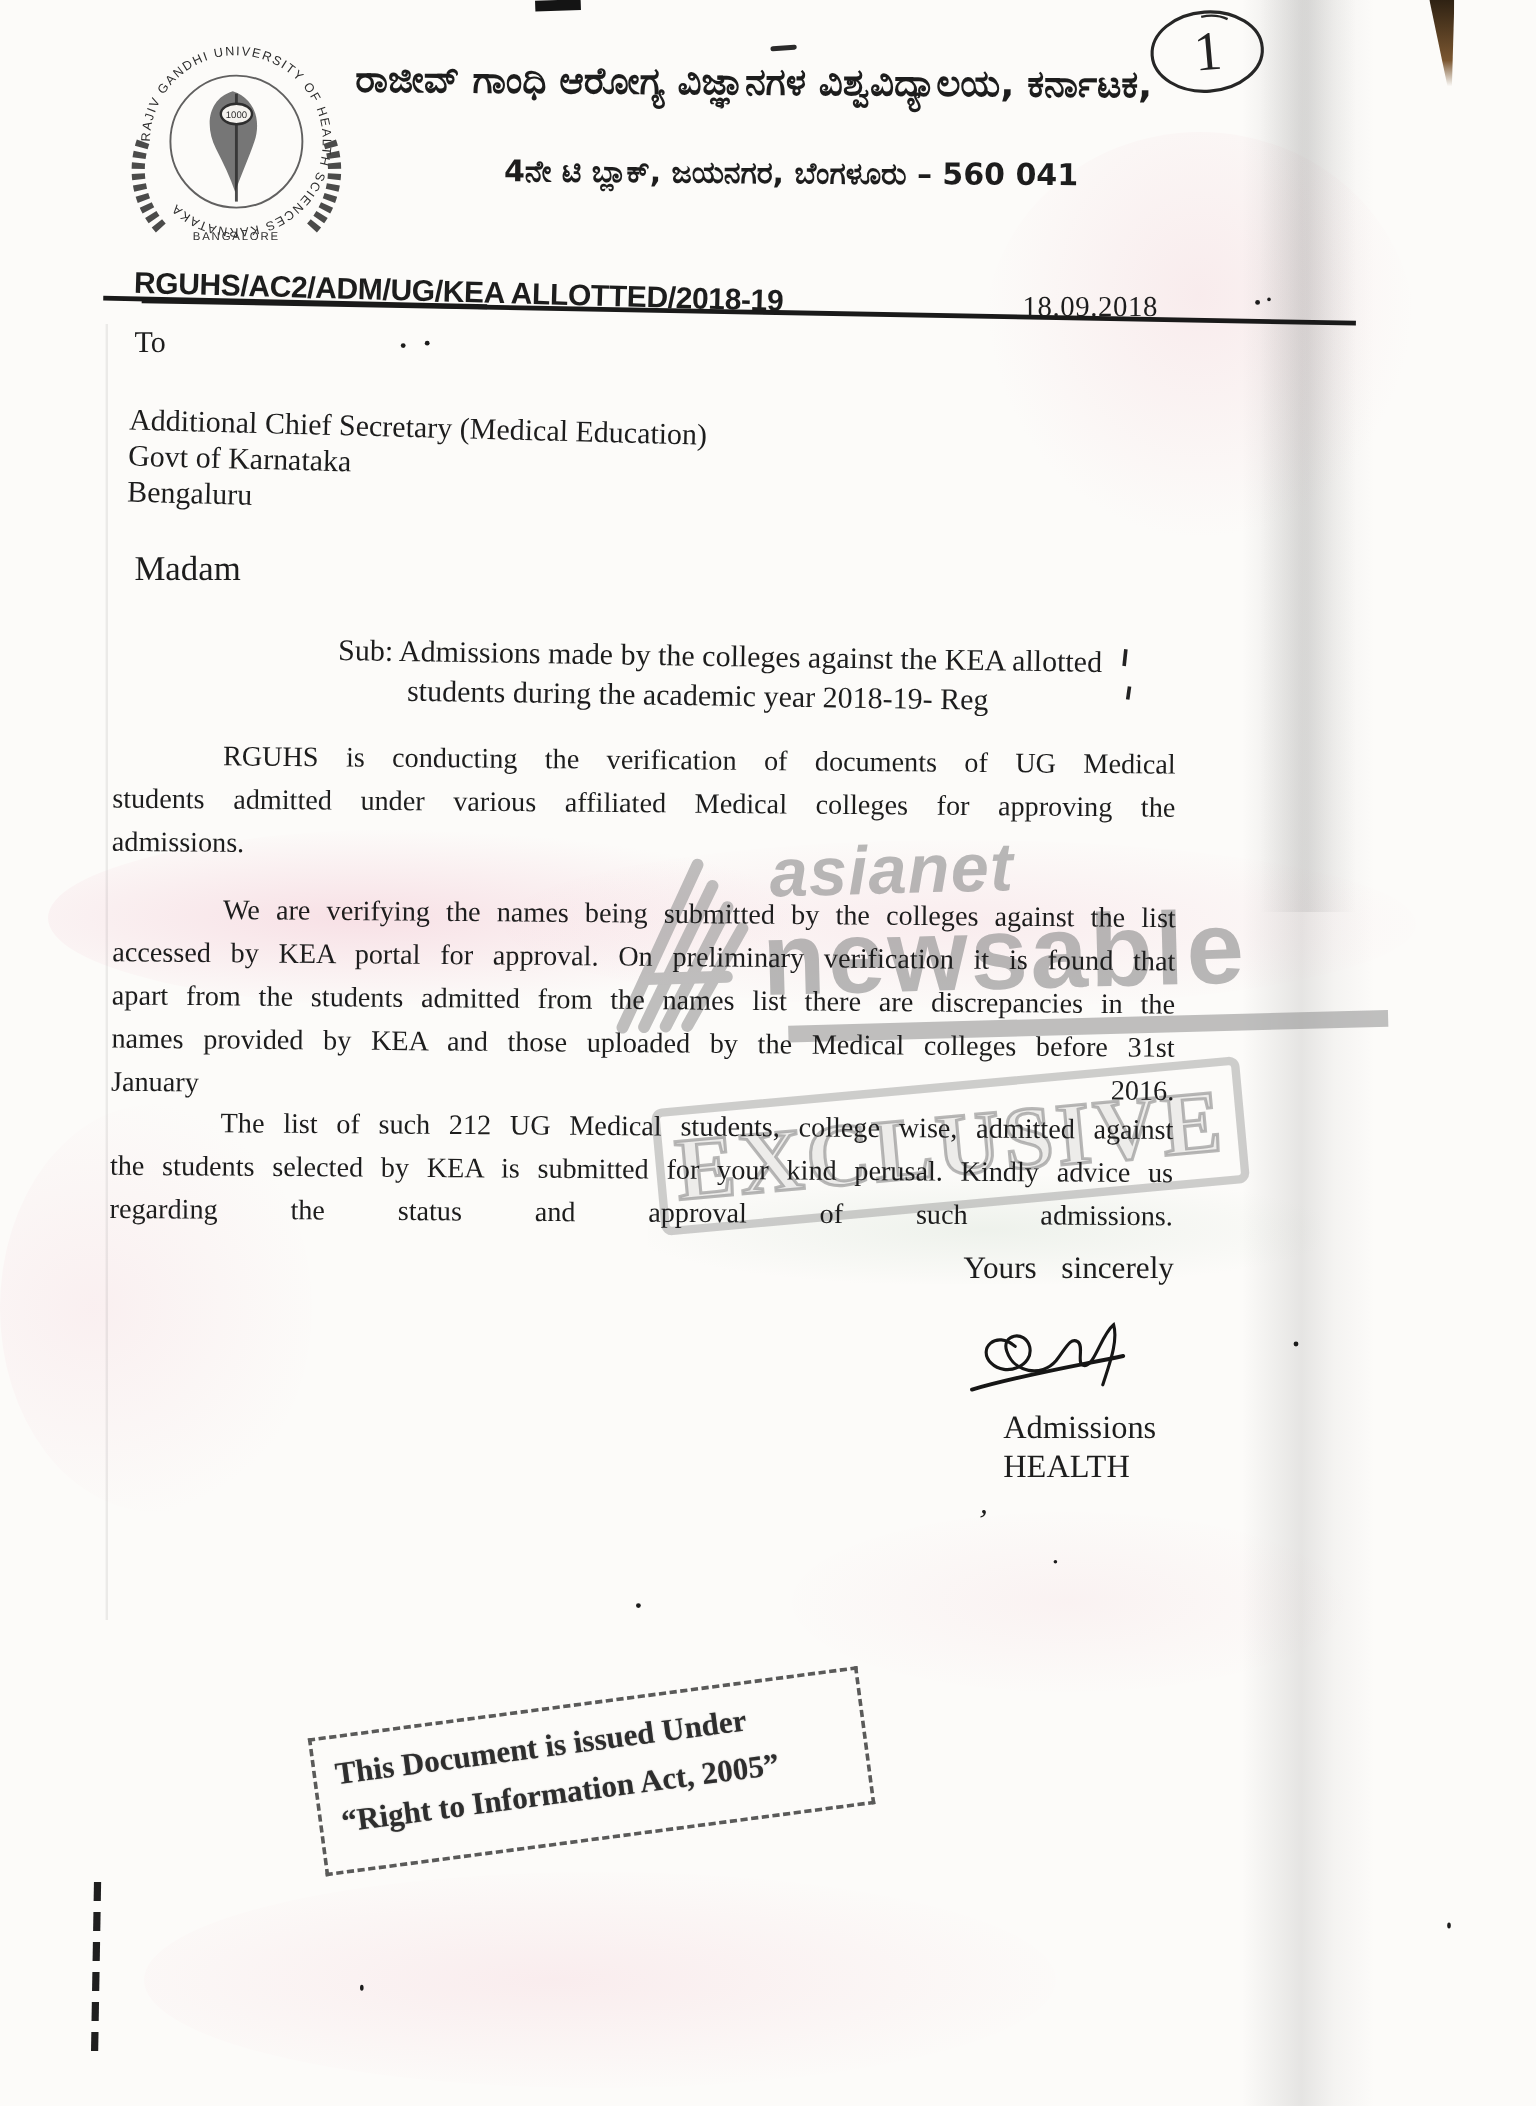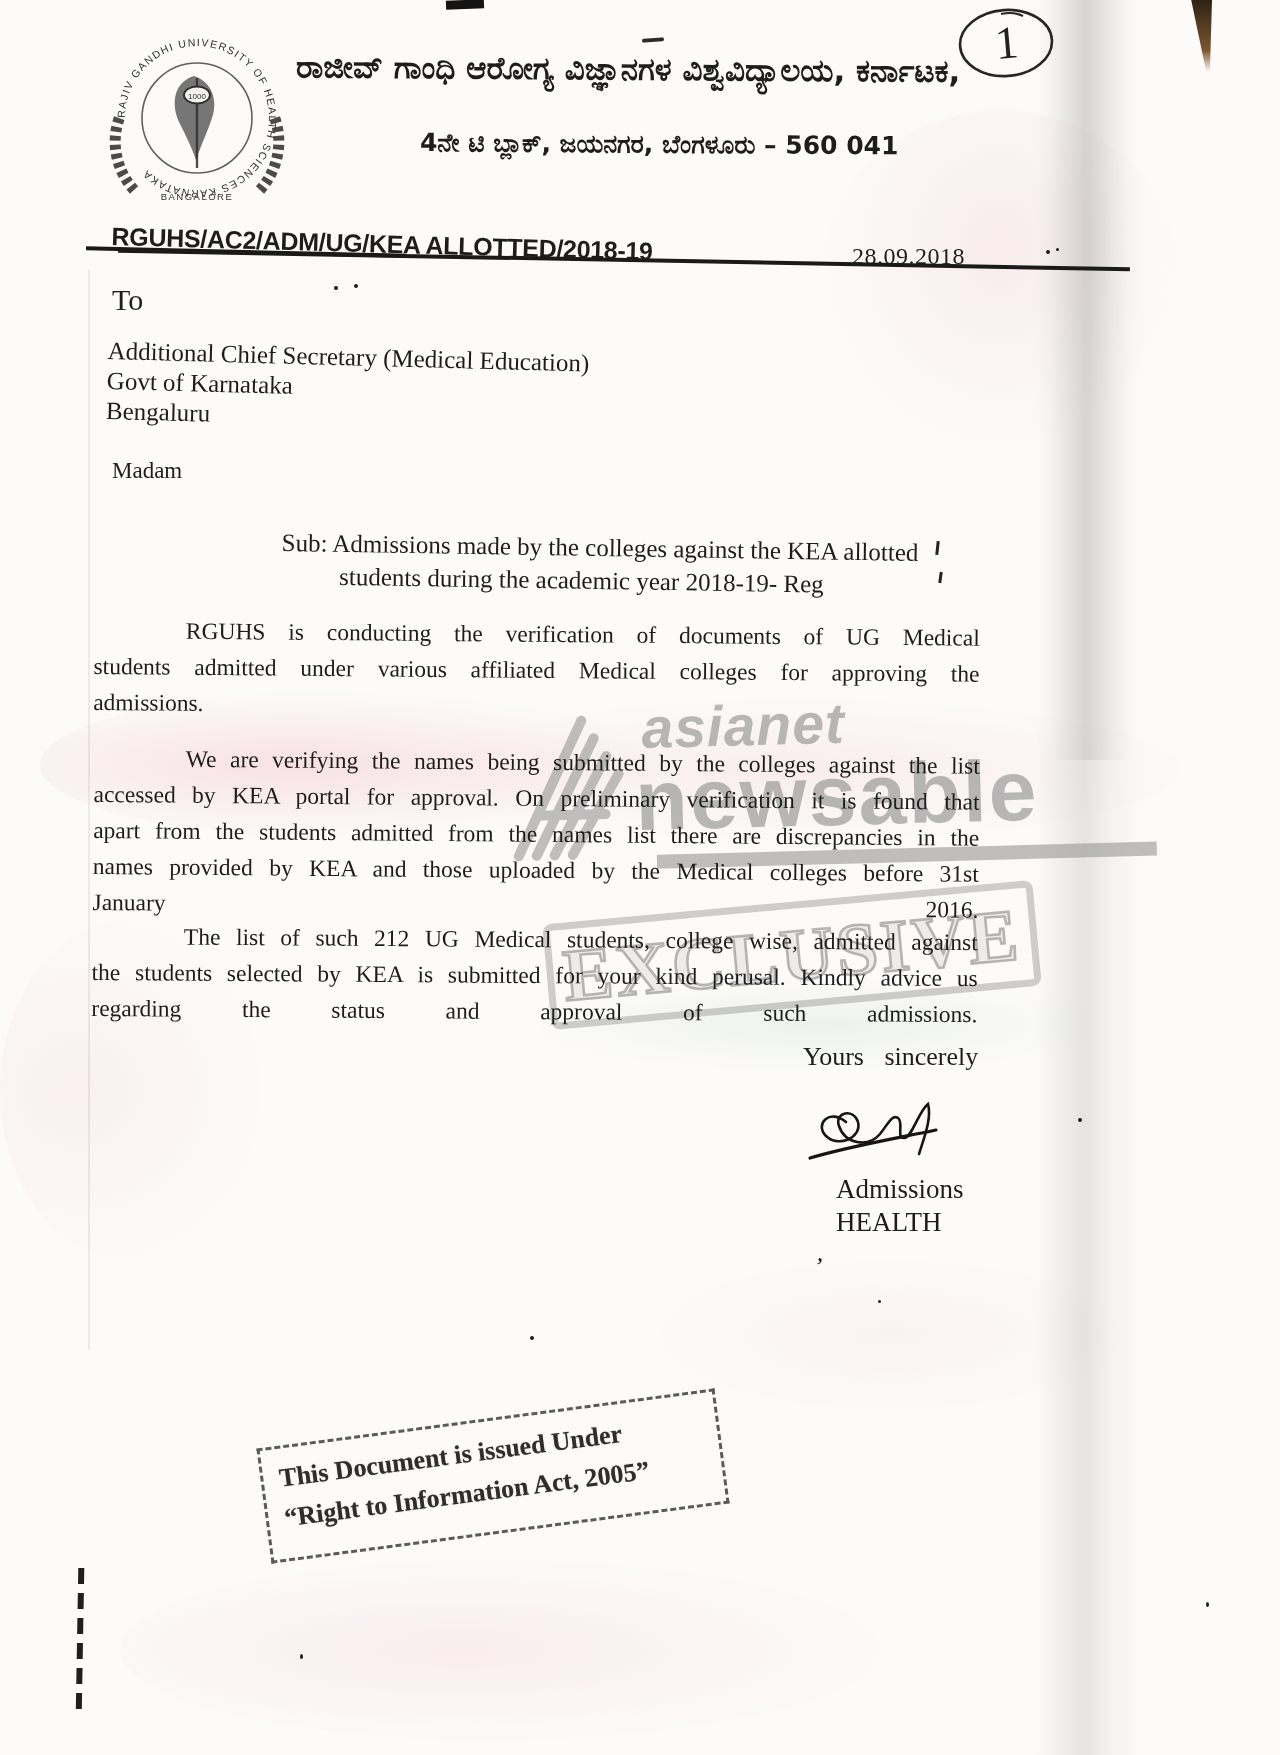--- a/index.html
+++ b/index.html
@@ -36,23 +36,23 @@
        font-family:"DejaVu Sans","Liberation Sans",sans-serif;transform:rotate(.4deg);}
   .kn2{left:420px;top:130px;width:560px;font-size:25px;font-weight:600;
        font-family:"DejaVu Sans","Liberation Sans",sans-serif;transform:rotate(.4deg);}
   .pagenum{left:955px;top:2px;width:104px;height:80px;}
   .rule-a{left:86px;top:250px;width:320px;height:4px;background:#1a1a1a;transform:rotate(1.3deg);}
   .rule-b{left:118px;top:258px;width:1012px;height:4px;background:#1a1a1a;transform:rotate(1.05deg);}
   .refline{left:112px;top:222px;font-family:"Liberation Sans",sans-serif;font-weight:bold;
            font-size:25px;letter-spacing:-.3px;transform:rotate(1.6deg);transform-origin:left top;}
   .dateline{left:852px;top:243px;font-size:24px;letter-spacing:.5px;}
   
-  .toline{left:112px;top:283px;font-size:30px;}
+  .toline{left:112px;top:272px;font-size:25px;}
   .addr{left:108px;top:336px;font-size:25px;line-height:30px;transform:rotate(1.5deg);transform-origin:left top;}
-  .salut{left:112px;top:458px;font-size:23px;}
+  .salut{left:112px;top:458px;font-size:29px;}
   .subject{left:282px;top:526px;width:650px;font-size:25px;line-height:33px;transform:rotate(.9deg);transform-origin:left top;}
   .subject .l2{padding-left:58px;}
   .para{width:886px;font-size:23.5px;line-height:36px;transform-origin:left top;}
   .para .jl{text-align:justify;text-align-last:justify;white-space:nowrap;}
   .para .jl.ind{padding-left:92px;}
   .para .ll{text-align:left;}
   .para .splitline{display:flex;justify-content:space-between;}
   .p1{left:94px;top:612px;transform:rotate(.5deg);}
   .p2{left:94px;top:740px;transform:rotate(.5deg);}
   .p3{left:92px;top:918px;transform:rotate(.4deg);}
@@ -163,21 +163,21 @@
     <span class="bar"></span>
   </div>
 
   <div class="abs wm-excl">
     <span>EXCLUSIVE</span>
   </div>
 
   <div class="lettertext">
 
     <div class="abs refline">RGUHS/AC2/ADM/UG/KEA ALLOTTED/2018-19</div>
-    <div class="abs dateline">28.09.2018</div>
+    <div class="abs dateline">18.09.2018</div>
 
     <div class="abs toline">To</div>
 
     <div class="abs addr">
       <div>Additional Chief Secretary (Medical Education)</div>
       <div>Govt of Karnataka</div>
       <div>Bengaluru</div>
     </div>
 
     <div class="abs salut">Madam</div>

